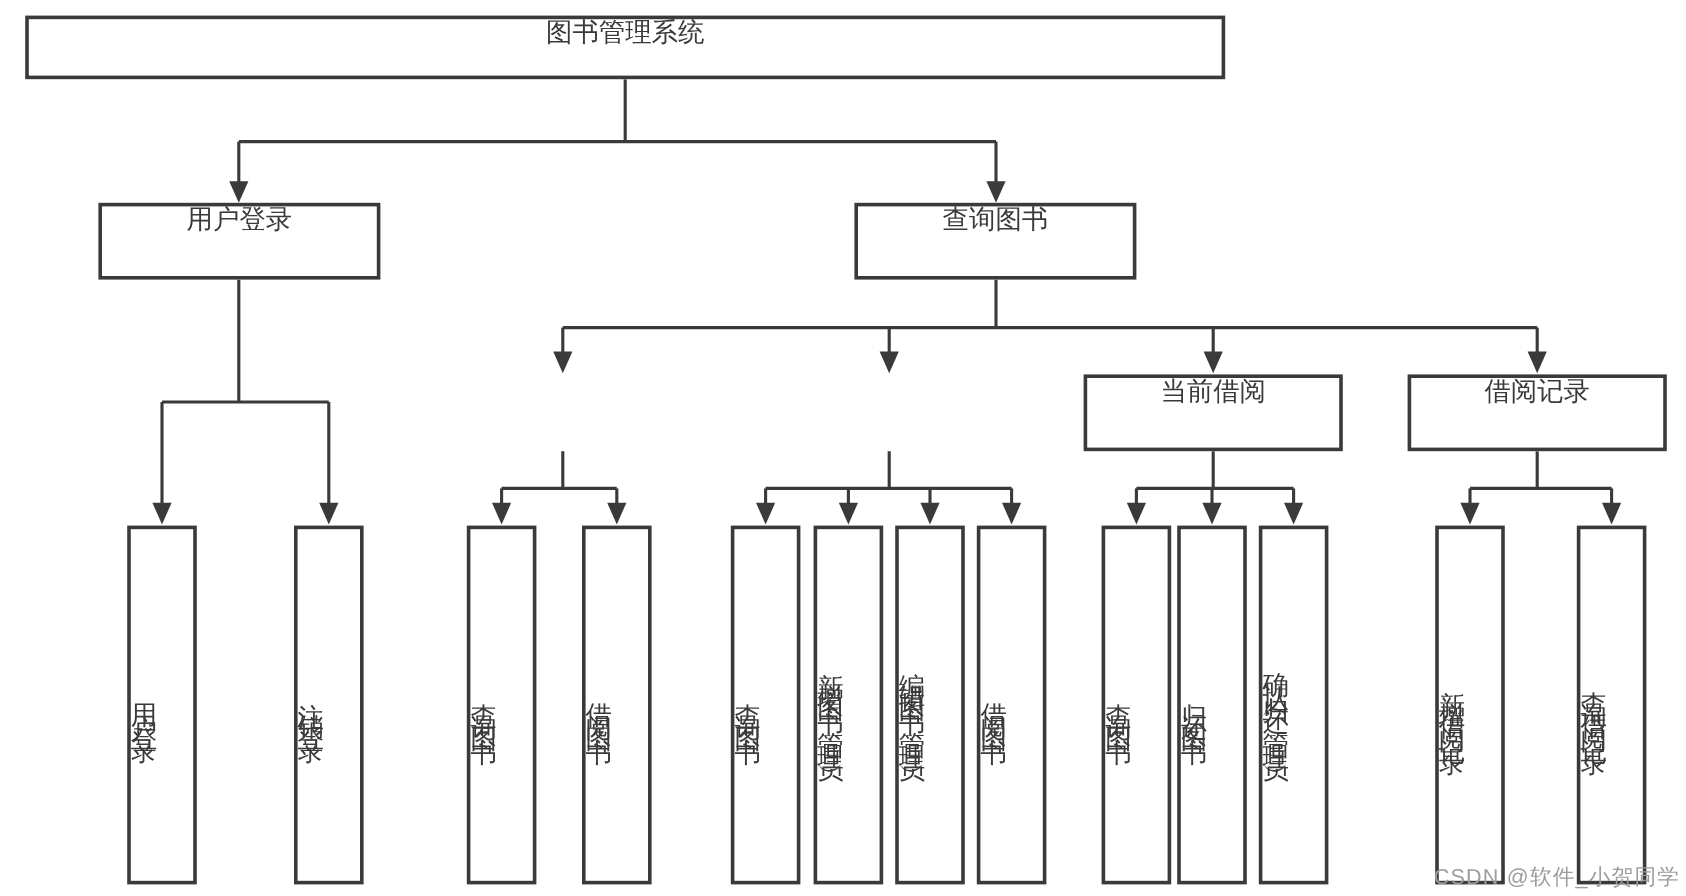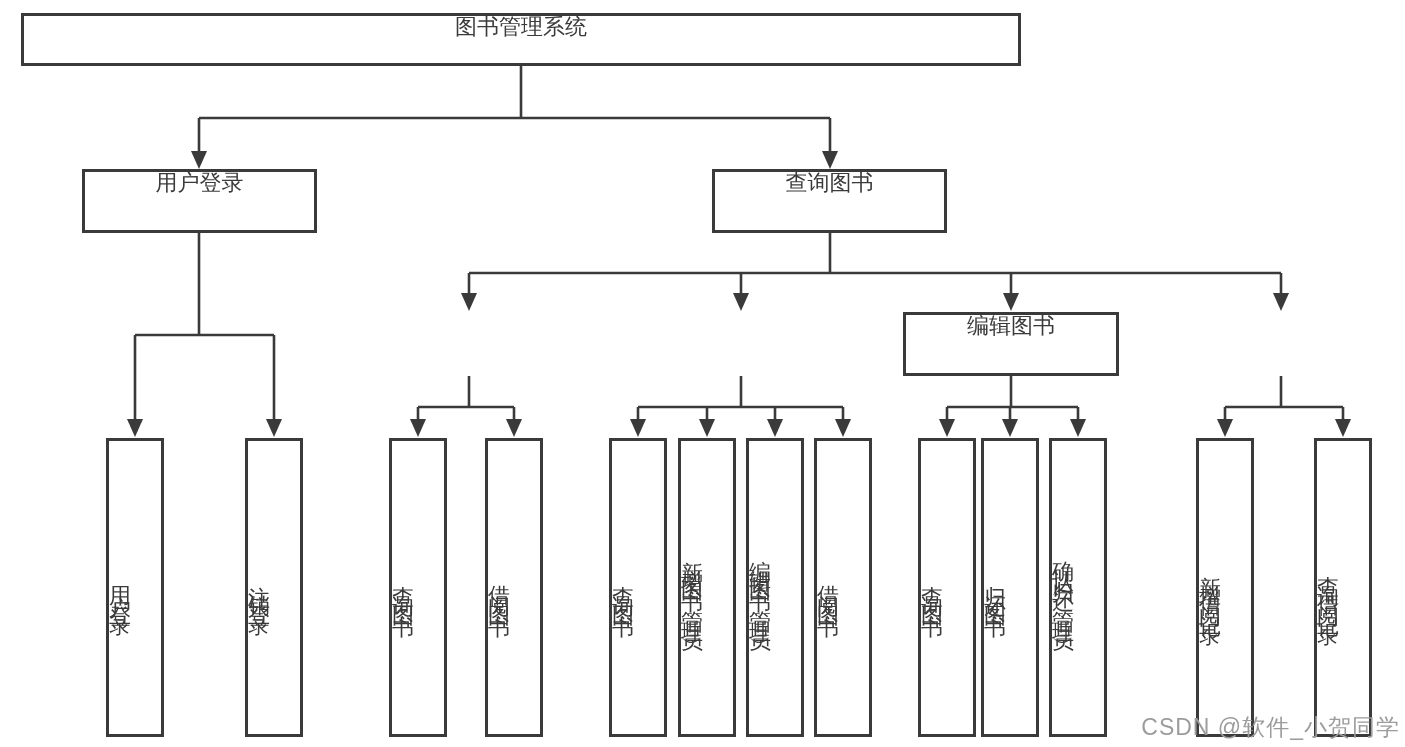--- a/index.html
+++ b/index.html
@@ -51,21 +51,21 @@
     writing-mode: vertical-lr;
     text-orientation: mixed;
     letter-spacing: 10px;
     white-space: normal;
   }
 
   .watermark {
     position: absolute;
     right: 5px;
     bottom: 4px;
-    font-size: 23px;
+    font-size: 18px;
     letter-spacing: 1px;
     color: var(--wm);
     z-index: 5;
     margin-left: 24px;
   }
 </style>
 </head>
 <body>
 
 <div class="stage">
@@ -137,21 +137,24 @@
   </div>
 
   <div class="node h" style="left:82px; top:169px; width:235px; height:64px">
     <span>用户登录</span>
   </div>
   <div class="node h" style="left:712px; top:169px; width:235px; height:64px">
     <span>查询图书</span>
   </div>
 
   <div class="node h" style="left:903px; top:312px; width:216px; height:64px">
-    <span>编辑图书</span>
+    <span>当前借阅</span>
+  </div>
+  <div class="node h" style="left:1173px; top:312px; width:216px; height:64px">
+    <span>借阅记录</span>
   </div>
 
   <div class="node v" style="left:106px; top:438px; width:58px; height:299px">
     <span>用户登录</span>
   </div>
   <div class="node v" style="left:245px; top:438px; width:58px; height:299px">
     <span>注销登录</span>
   </div>
 
   <div class="node v" style="left:389px; top:438px; width:58px; height:299px">

